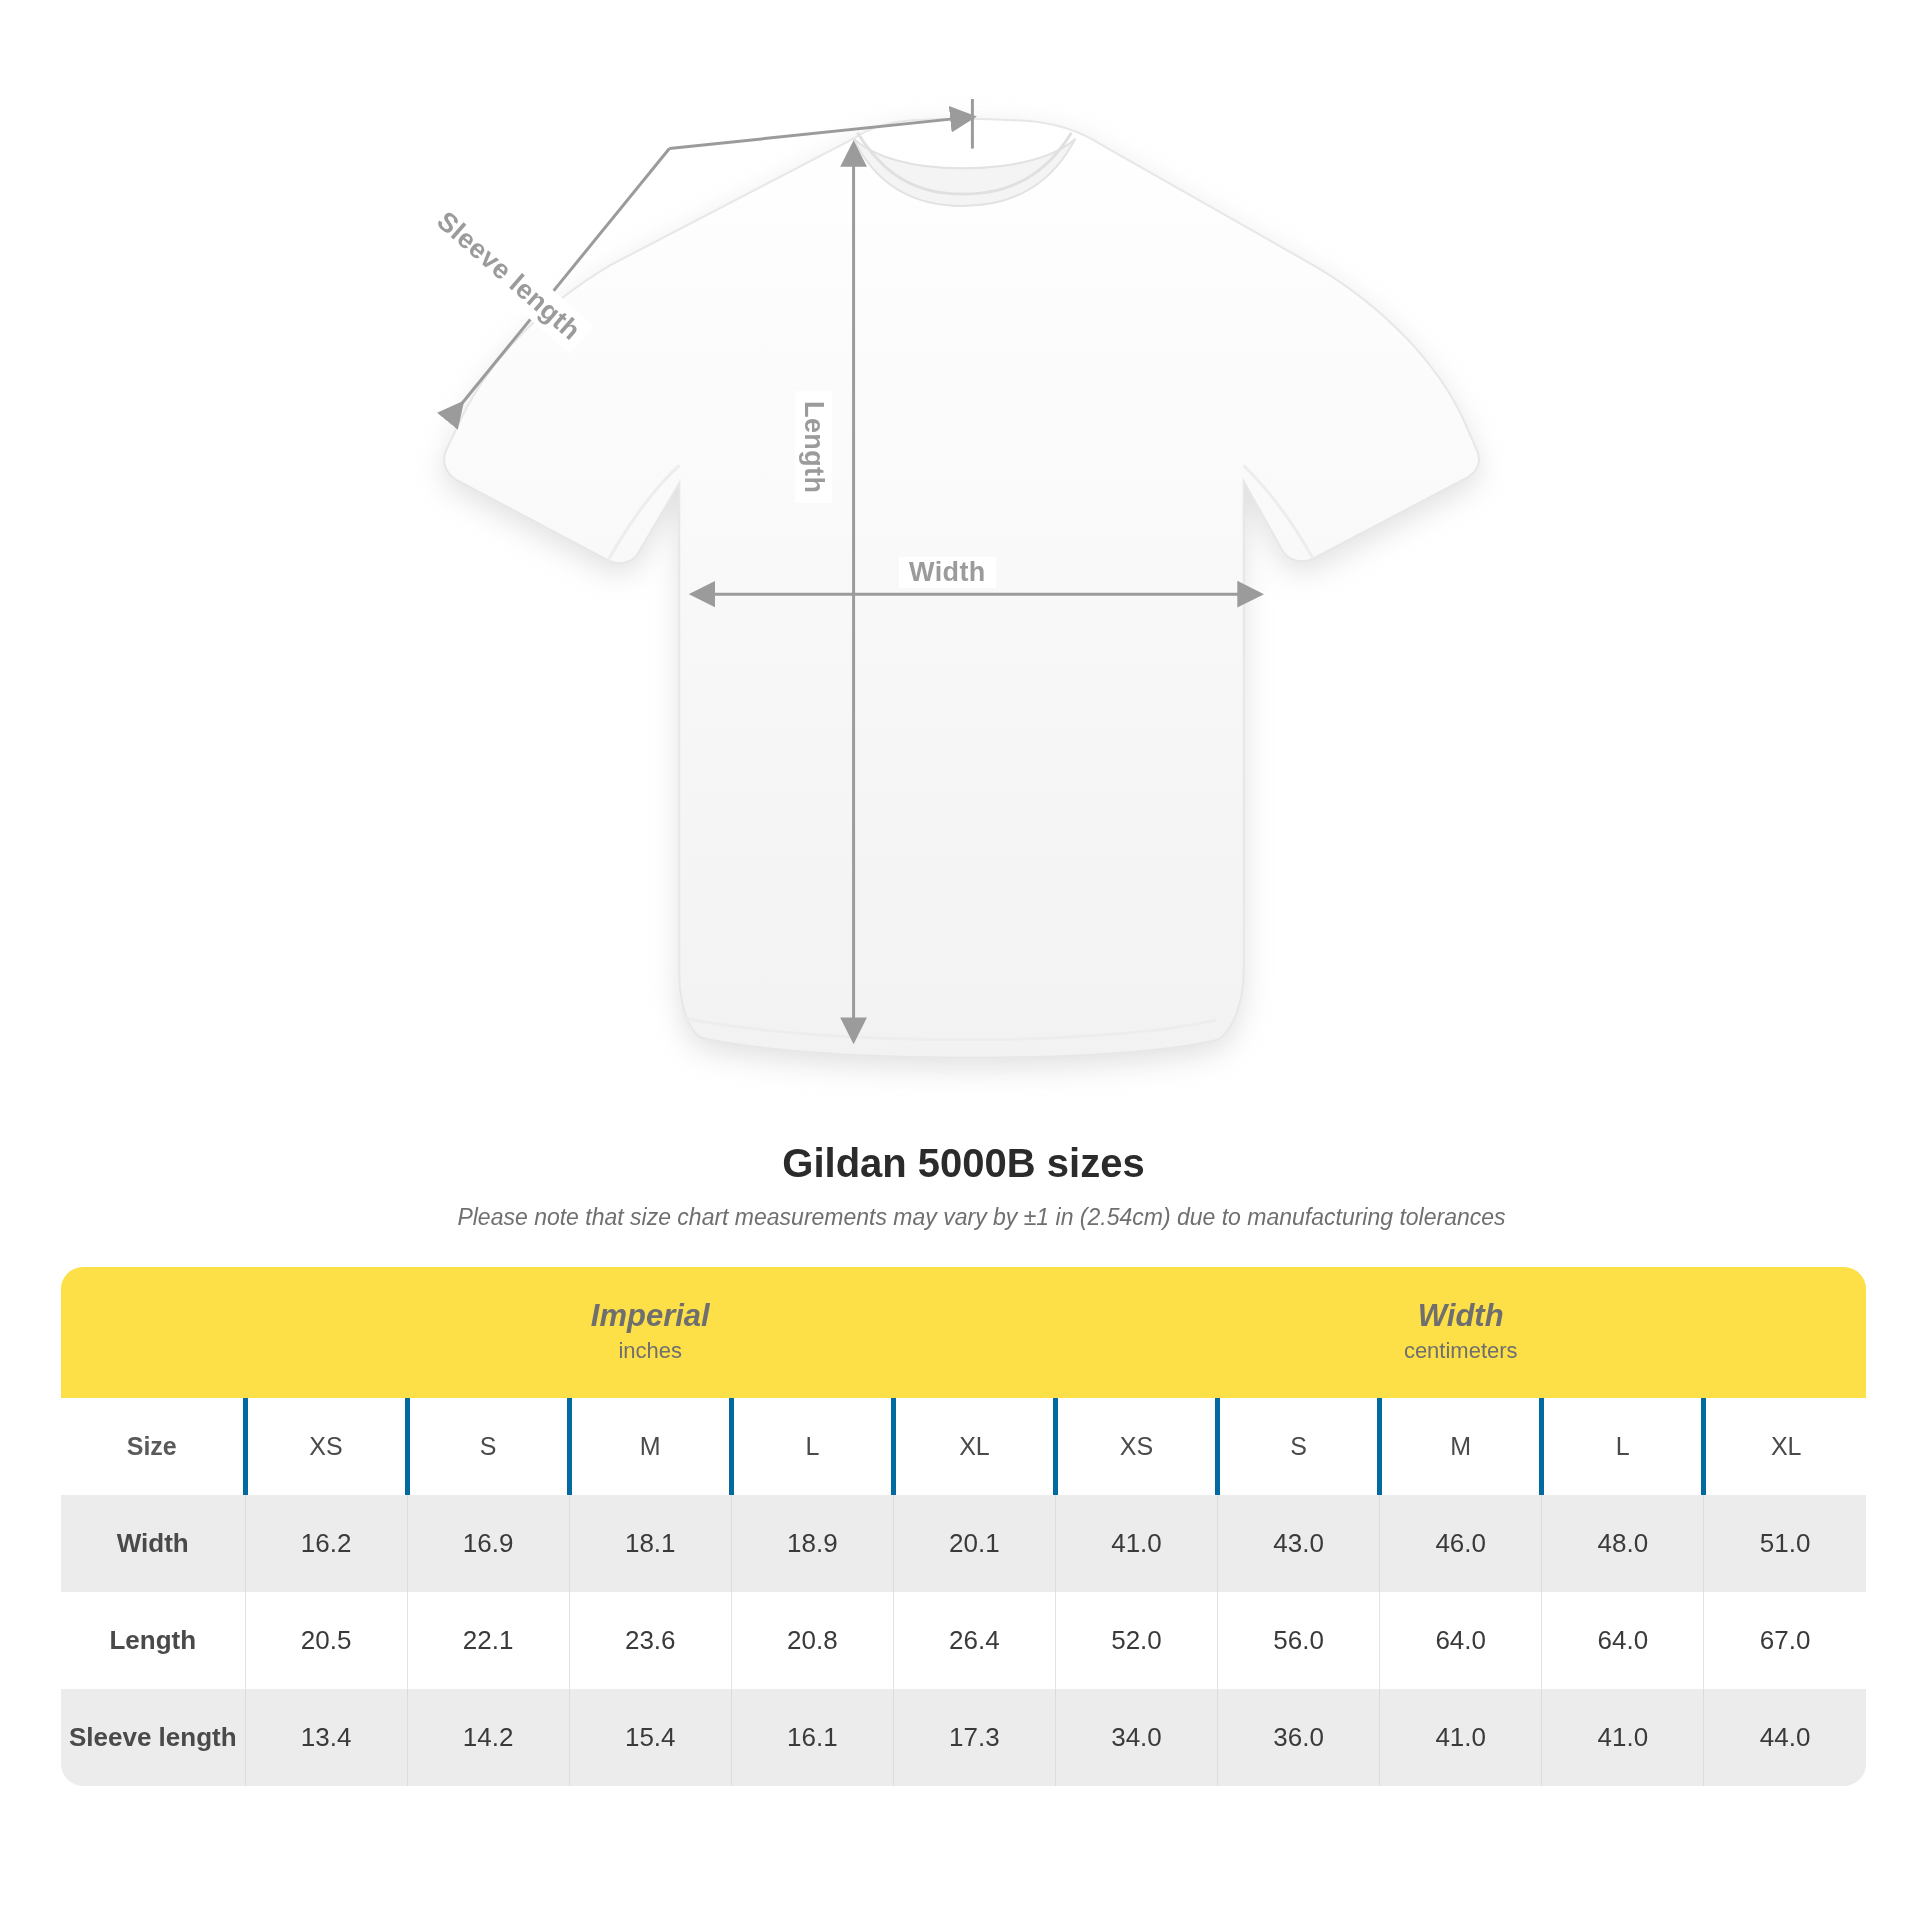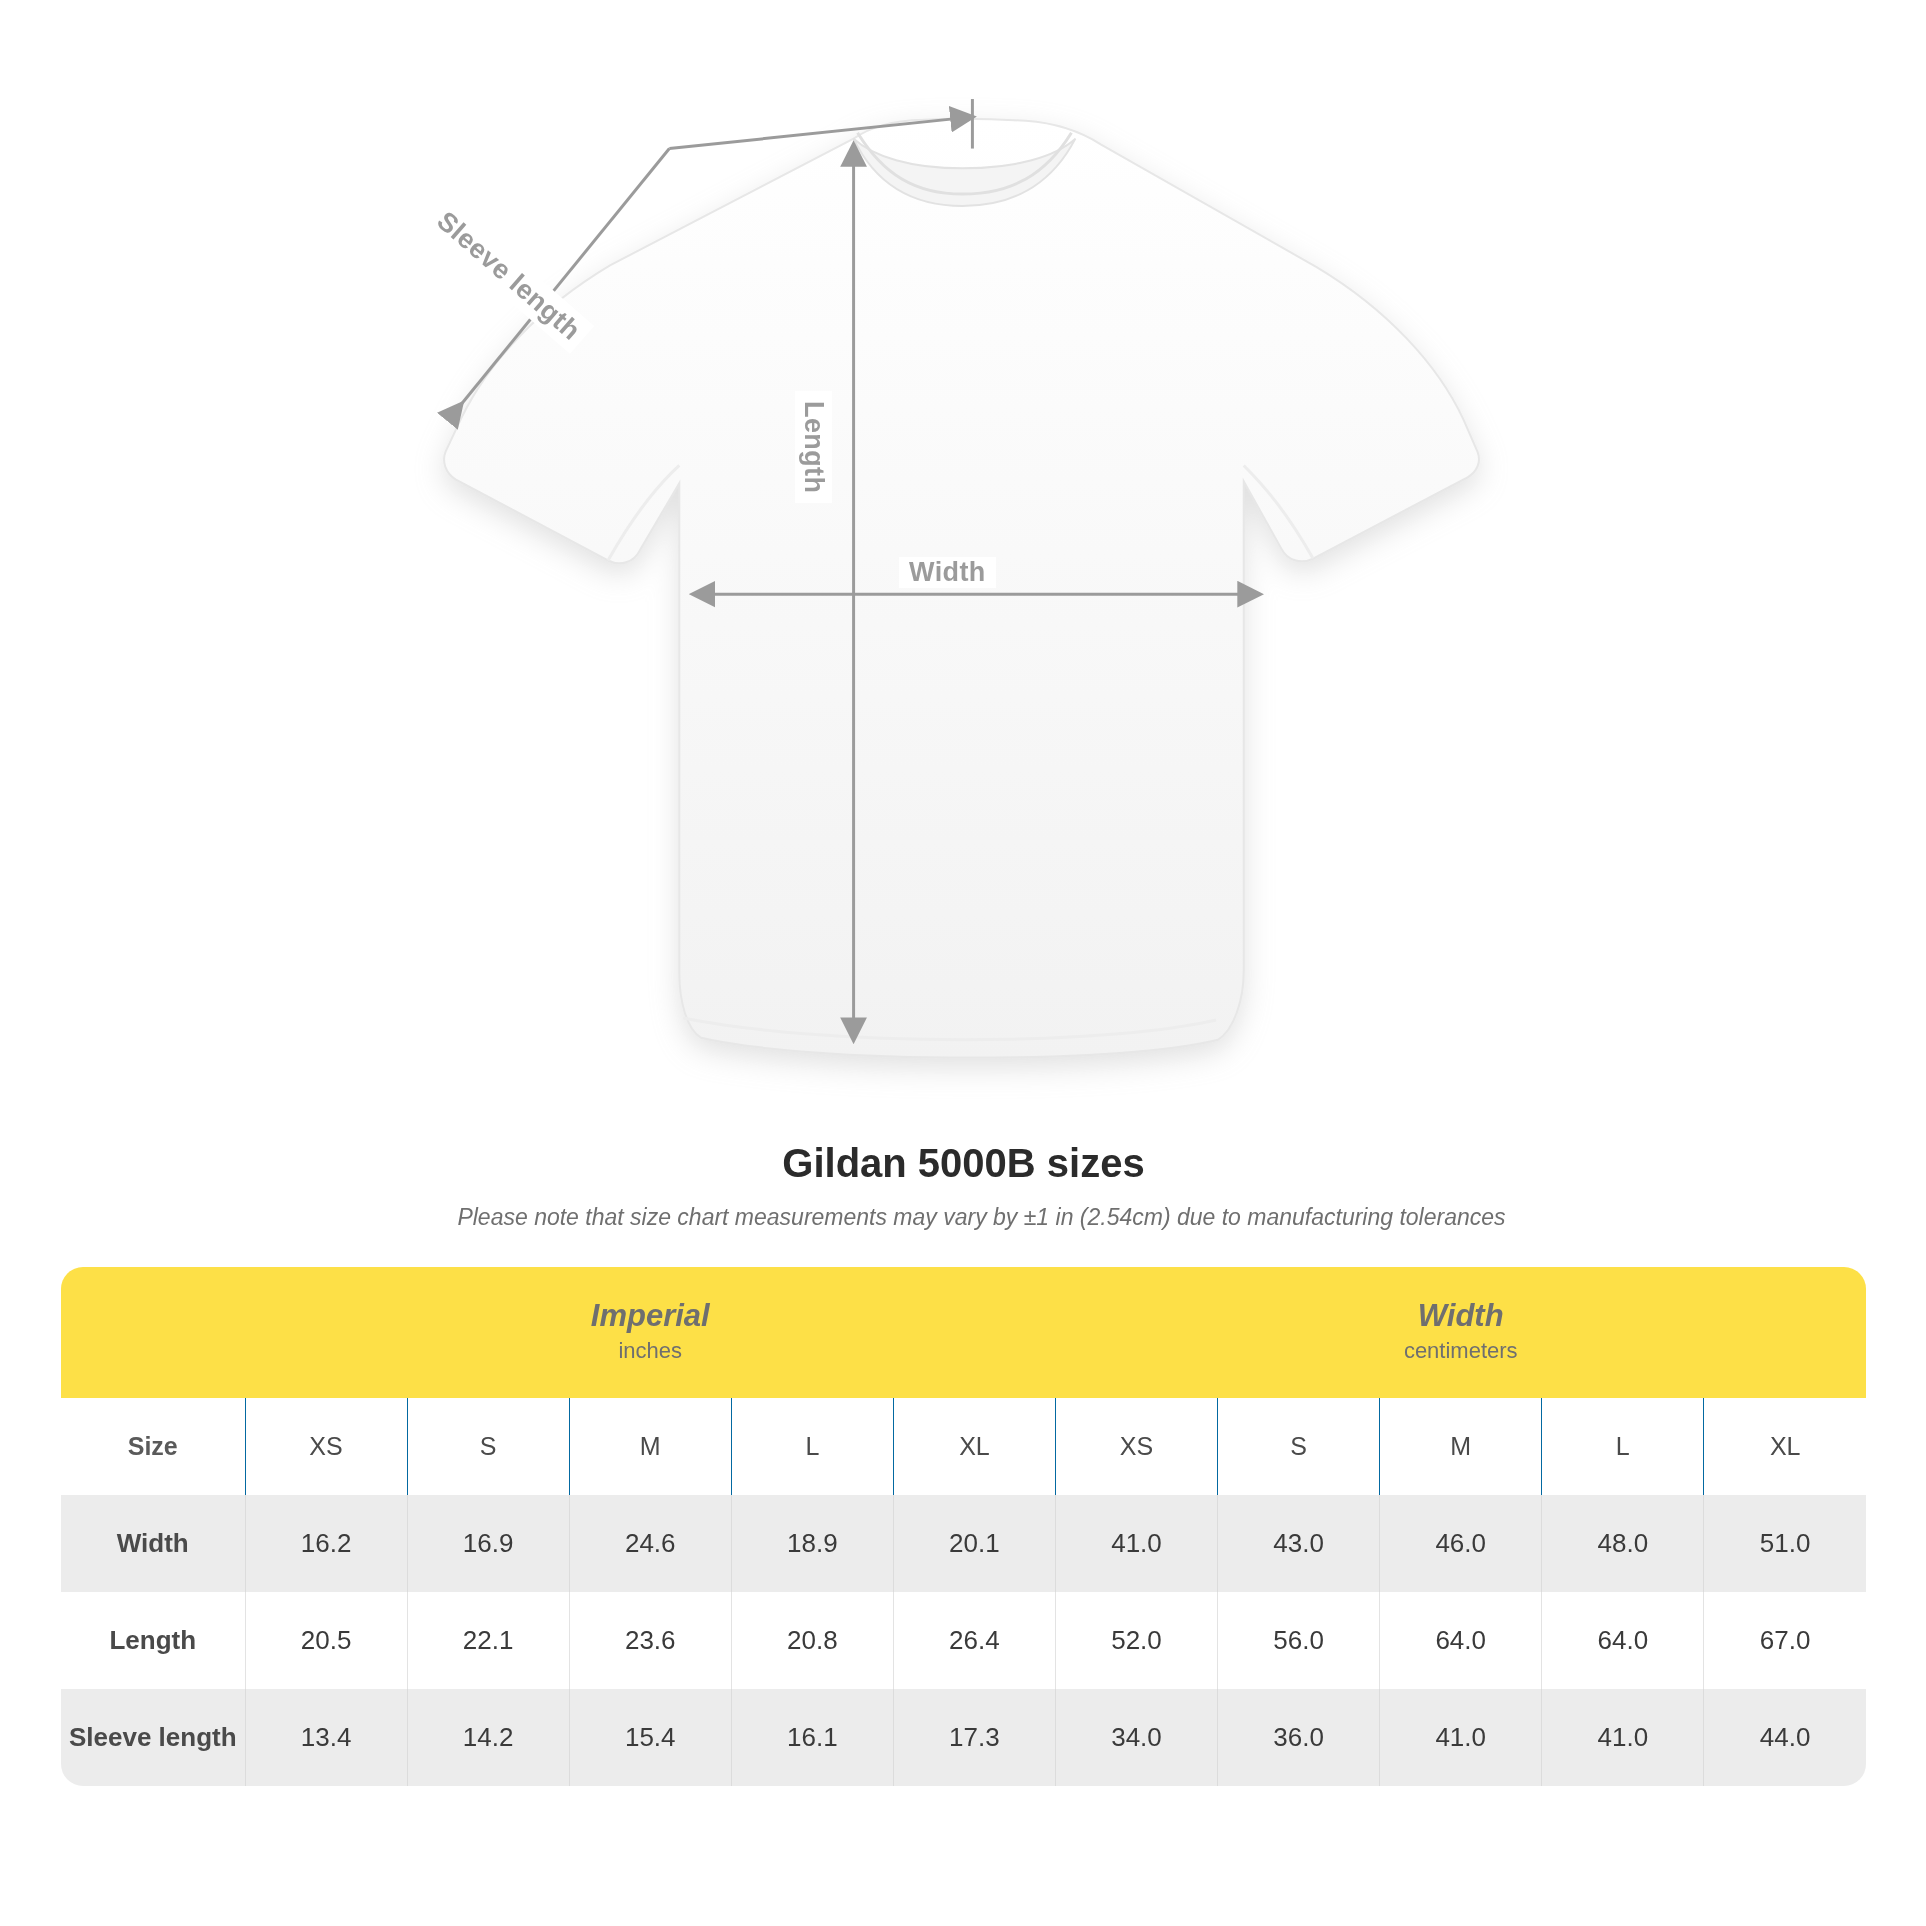--- a/index.html
+++ b/index.html
@@ -121,21 +121,21 @@
     font-size: 22px;
     color: #6f6f6f;
     line-height: 1.5;
   }
 
   .head-row td {
     background: #ffffff;
     height: 95px;
     font-size: 25px;
     color: #4a4a4a;
-    border-right: 1px solid #0369a1;
+    border-right: 5px solid #0369a1;
   }
   .head-row td:last-child { border-right: none; }
   .head-row td.rowlabel {
     font-weight: bold;
     color: #5a5a5a;
   }
 
   tr.data-row td {
     height: 95px;
     font-size: 26px;
@@ -273,21 +273,21 @@
           <td>S</td>
           <td>M</td>
           <td>L</td>
           <td>XL</td>
         </tr>
 
         <tr class="data-row shade">
           <td class="rowlabel">Width</td>
           <td>16.2</td>
           <td>16.9</td>
-          <td>24.6</td>
+          <td>18.1</td>
           <td>18.9</td>
           <td>20.1</td>
           <td>41.0</td>
           <td>43.0</td>
           <td>46.0</td>
           <td>48.0</td>
           <td>51.0</td>
         </tr>
 
         <tr class="data-row plain">

